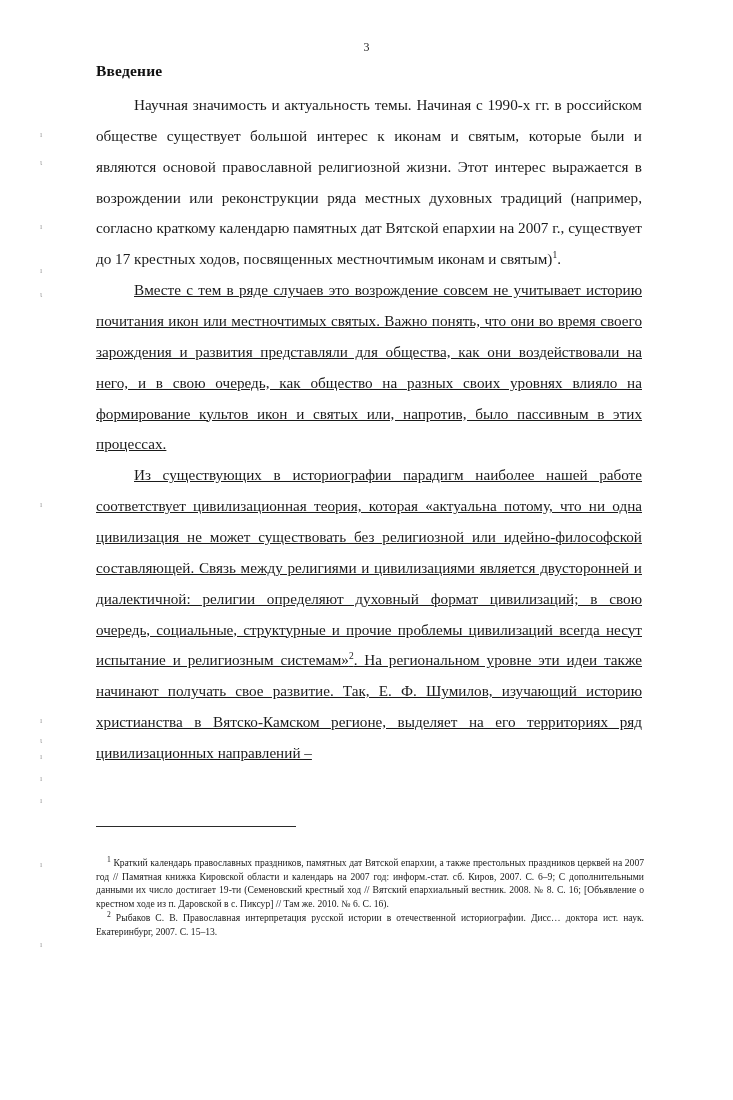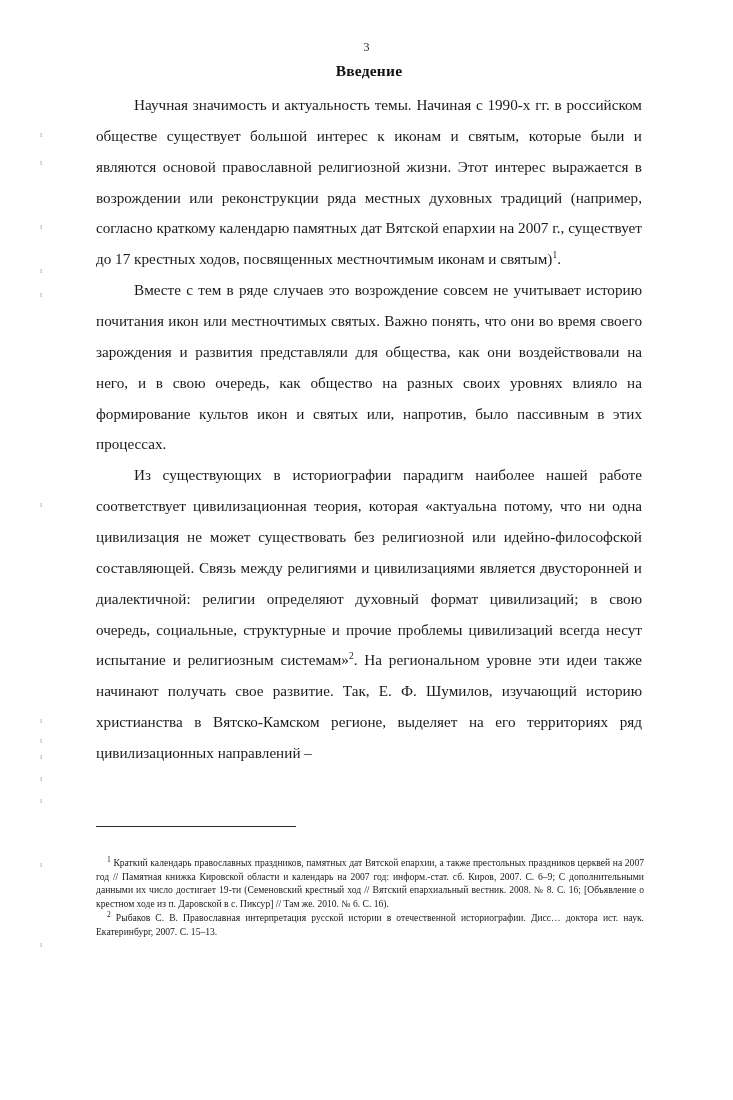--- a/index.html
+++ b/index.html
@@ -26,37 +26,38 @@
     font-size: 12px;
     color: #222;
   }
   .content {
     position: absolute;
     top: 62px;
     left: 96px;
     width: 546px;
   }
   .doc-title {
-    text-align: center;
+    text-align: left;
     font-weight: bold;
     font-size: 15.5px;
     margin: 0 0 10px 0;
     letter-spacing: 0.2px;
   }
   p.body-par {
     margin: 0 0 0 0;
     text-align: justify;
     text-indent: 38px;
     font-size: 15.2px;
     line-height: 2.03;
     color: #1a1a1a;
     hyphens: none;
   }
   p.body-par + p.body-par {
     margin-top: 0px;
+    text-decoration: underline;
   }
   .lead {
     font-weight: normal;
   }
   sup {
     font-size: 9.5px;
     vertical-align: super;
     line-height: 0;
   }
   .footnote-rule {

